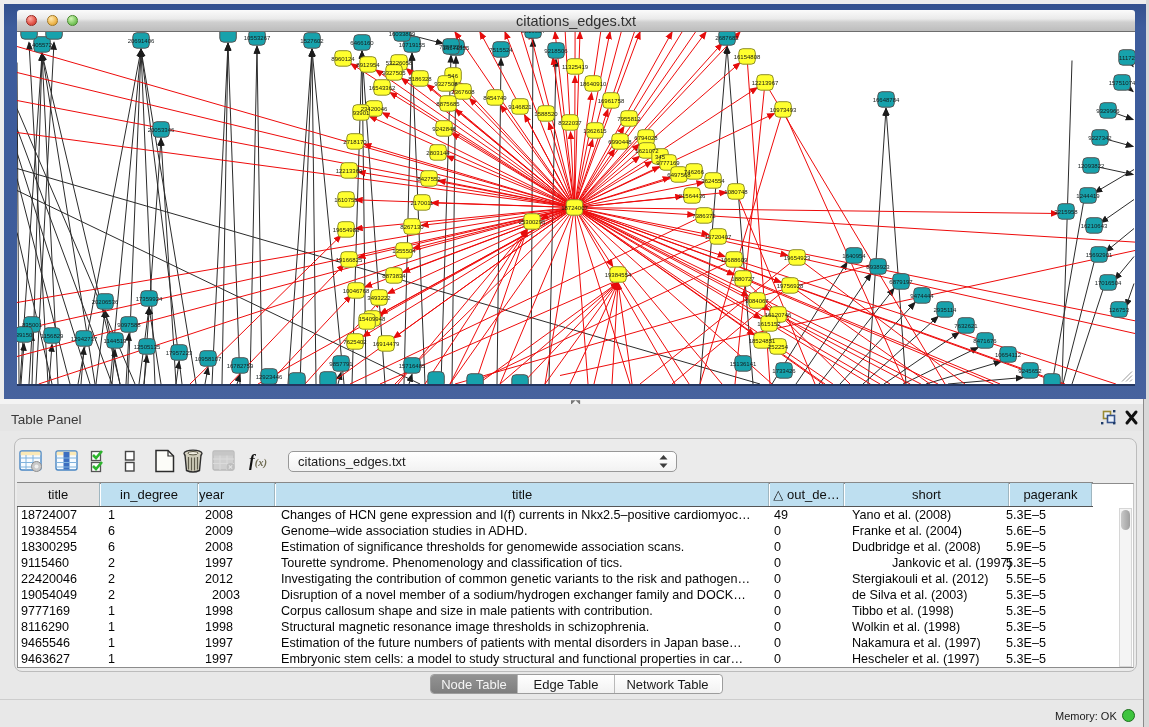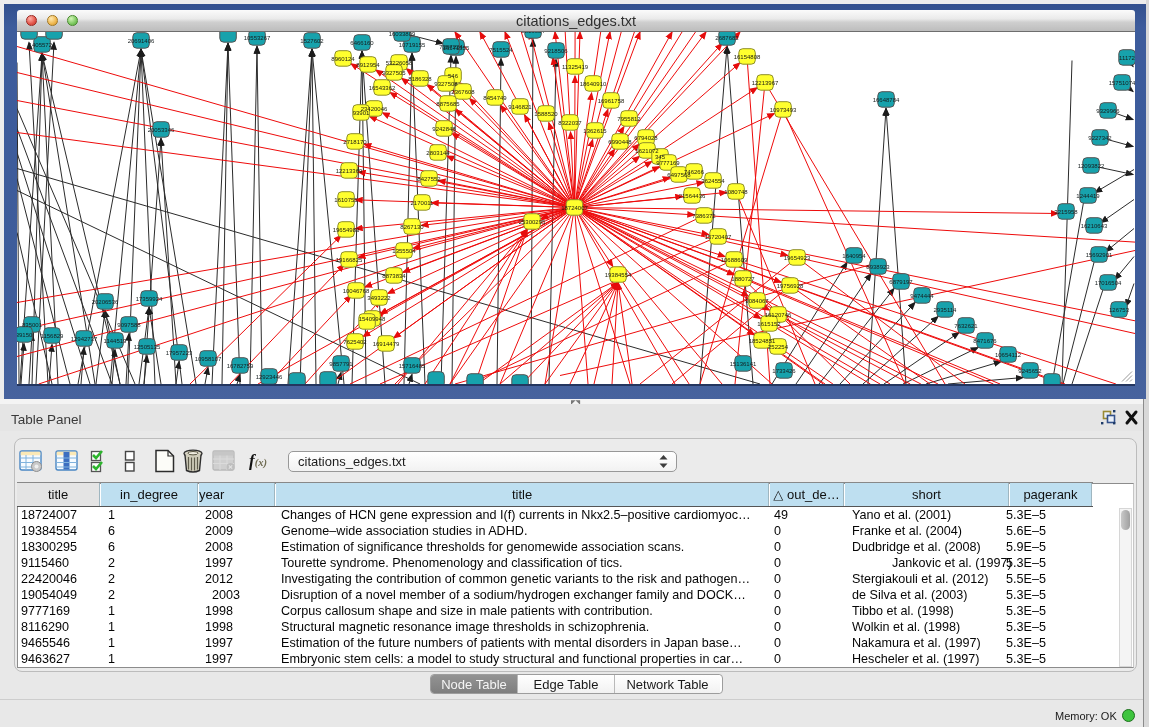--- a/index.html
+++ b/index.html
@@ -620,21 +620,21 @@
       <div style="position:absolute;left:1010px;top:483px;width:82px;height:23px;line-height:23px;background:#bedff0;border-right:1px solid #9fb6c0;text-align:center;overflow:hidden;white-space:nowrap">pagerank</div>
     <div style="position:absolute;left:17px;top:482px;width:1076px;height:1px;background:#888"></div>
     <div style="position:absolute;left:17px;top:506px;width:1076px;height:1px;background:#555"></div>
   </div>
   <div style="font-size:12.6px;color:#050505">
       <div style="position:absolute;left:21px;top:507px;width:90px;height:16px;line-height:16px;overflow:hidden;white-space:nowrap">18724007</div>
       <div style="position:absolute;left:108px;top:507px;width:104px;height:16px;line-height:16px;overflow:hidden;white-space:nowrap">1</div>
       <div style="position:absolute;left:205px;top:507px;width:83px;height:16px;line-height:16px;overflow:hidden;white-space:nowrap">2008</div>
       <div style="position:absolute;left:281px;top:507px;width:500px;height:16px;line-height:16px;overflow:hidden;white-space:nowrap">Changes of HCN gene expression and I(f) currents in Nkx2.5–positive cardiomyoc…</div>
       <div style="position:absolute;left:774px;top:507px;width:81px;height:16px;line-height:16px;overflow:hidden;white-space:nowrap">49</div>
-      <div style="position:absolute;left:852px;top:507px;width:171px;height:16px;line-height:16px;overflow:hidden;white-space:nowrap">Yano et al. (2001)</div>
+      <div style="position:absolute;left:852px;top:507px;width:171px;height:16px;line-height:16px;overflow:hidden;white-space:nowrap">Yano et al. (2008)</div>
       <div style="position:absolute;left:1006px;top:507px;width:89px;height:16px;line-height:16px;overflow:hidden;white-space:nowrap">5.3E–5</div>
 <div style="position:absolute;left:21px;top:523px;width:90px;height:16px;line-height:16px;overflow:hidden;white-space:nowrap">19384554</div>
       <div style="position:absolute;left:108px;top:523px;width:104px;height:16px;line-height:16px;overflow:hidden;white-space:nowrap">6</div>
       <div style="position:absolute;left:205px;top:523px;width:83px;height:16px;line-height:16px;overflow:hidden;white-space:nowrap">2009</div>
       <div style="position:absolute;left:281px;top:523px;width:500px;height:16px;line-height:16px;overflow:hidden;white-space:nowrap">Genome–wide association studies in ADHD.</div>
       <div style="position:absolute;left:774px;top:523px;width:81px;height:16px;line-height:16px;overflow:hidden;white-space:nowrap">0</div>
       <div style="position:absolute;left:852px;top:523px;width:171px;height:16px;line-height:16px;overflow:hidden;white-space:nowrap">Franke et al. (2004)</div>
       <div style="position:absolute;left:1006px;top:523px;width:89px;height:16px;line-height:16px;overflow:hidden;white-space:nowrap">5.6E–5</div>
 <div style="position:absolute;left:21px;top:539px;width:90px;height:16px;line-height:16px;overflow:hidden;white-space:nowrap">18300295</div>
       <div style="position:absolute;left:108px;top:539px;width:104px;height:16px;line-height:16px;overflow:hidden;white-space:nowrap">6</div>

